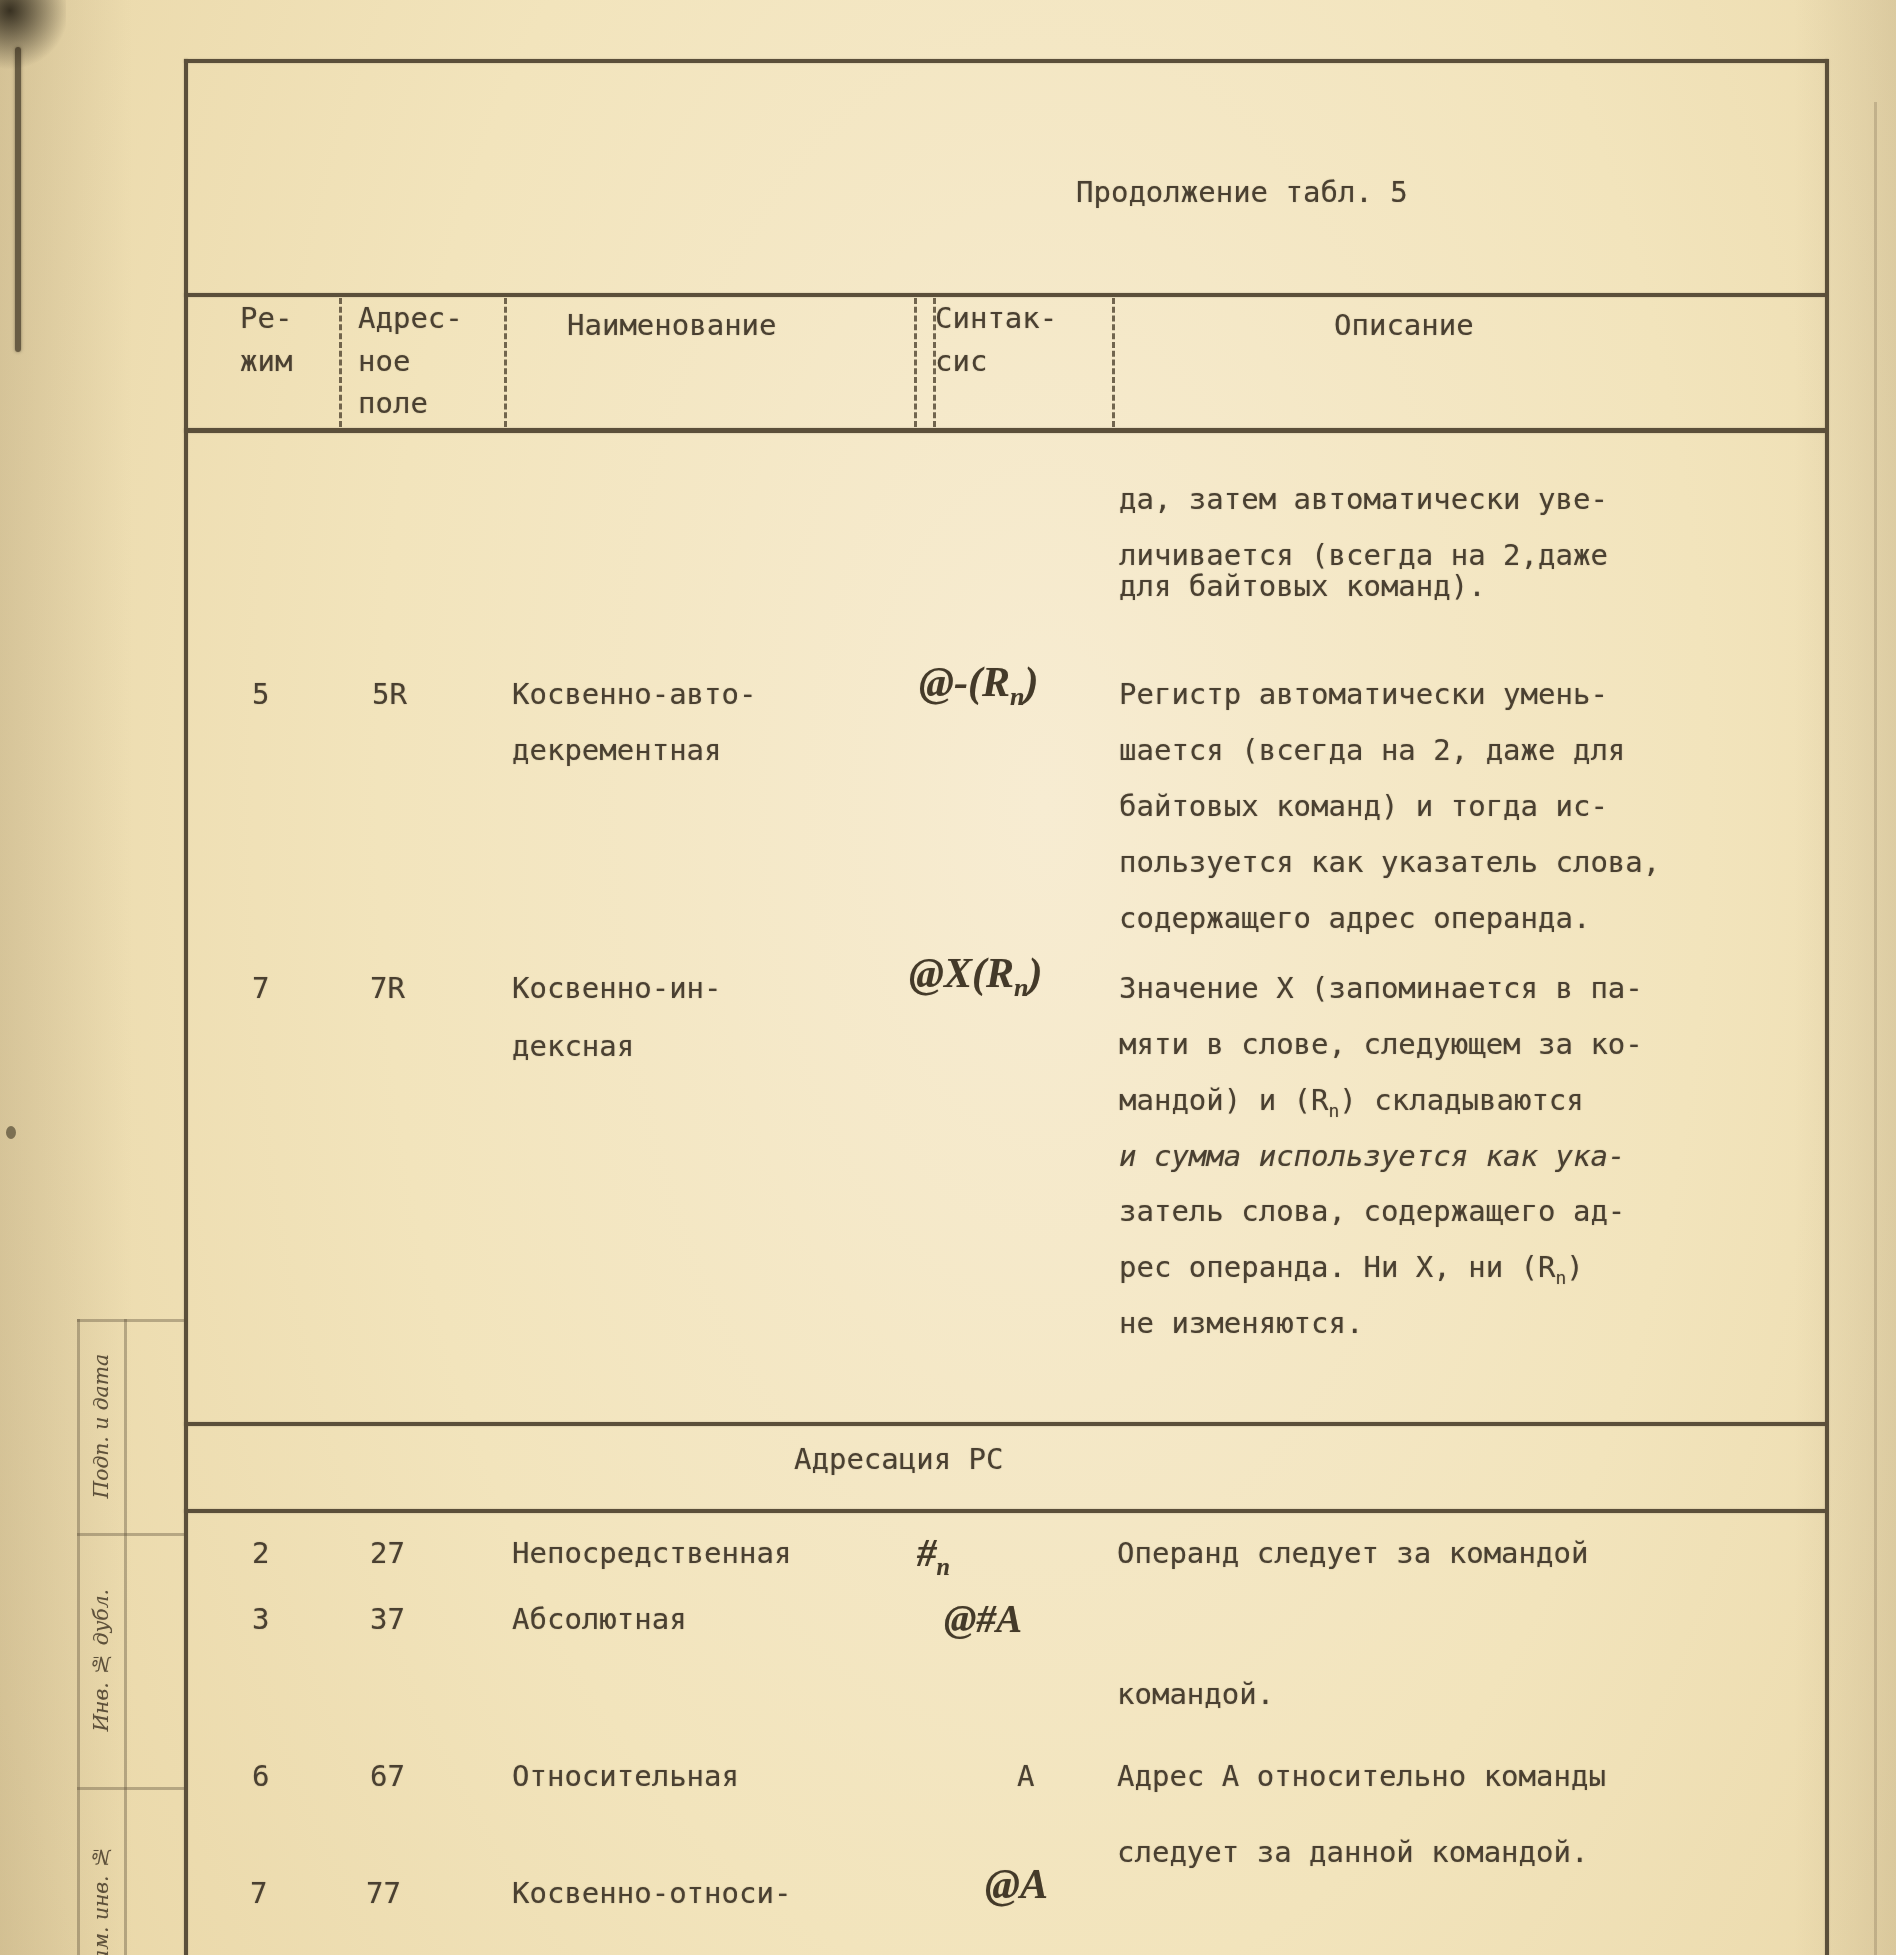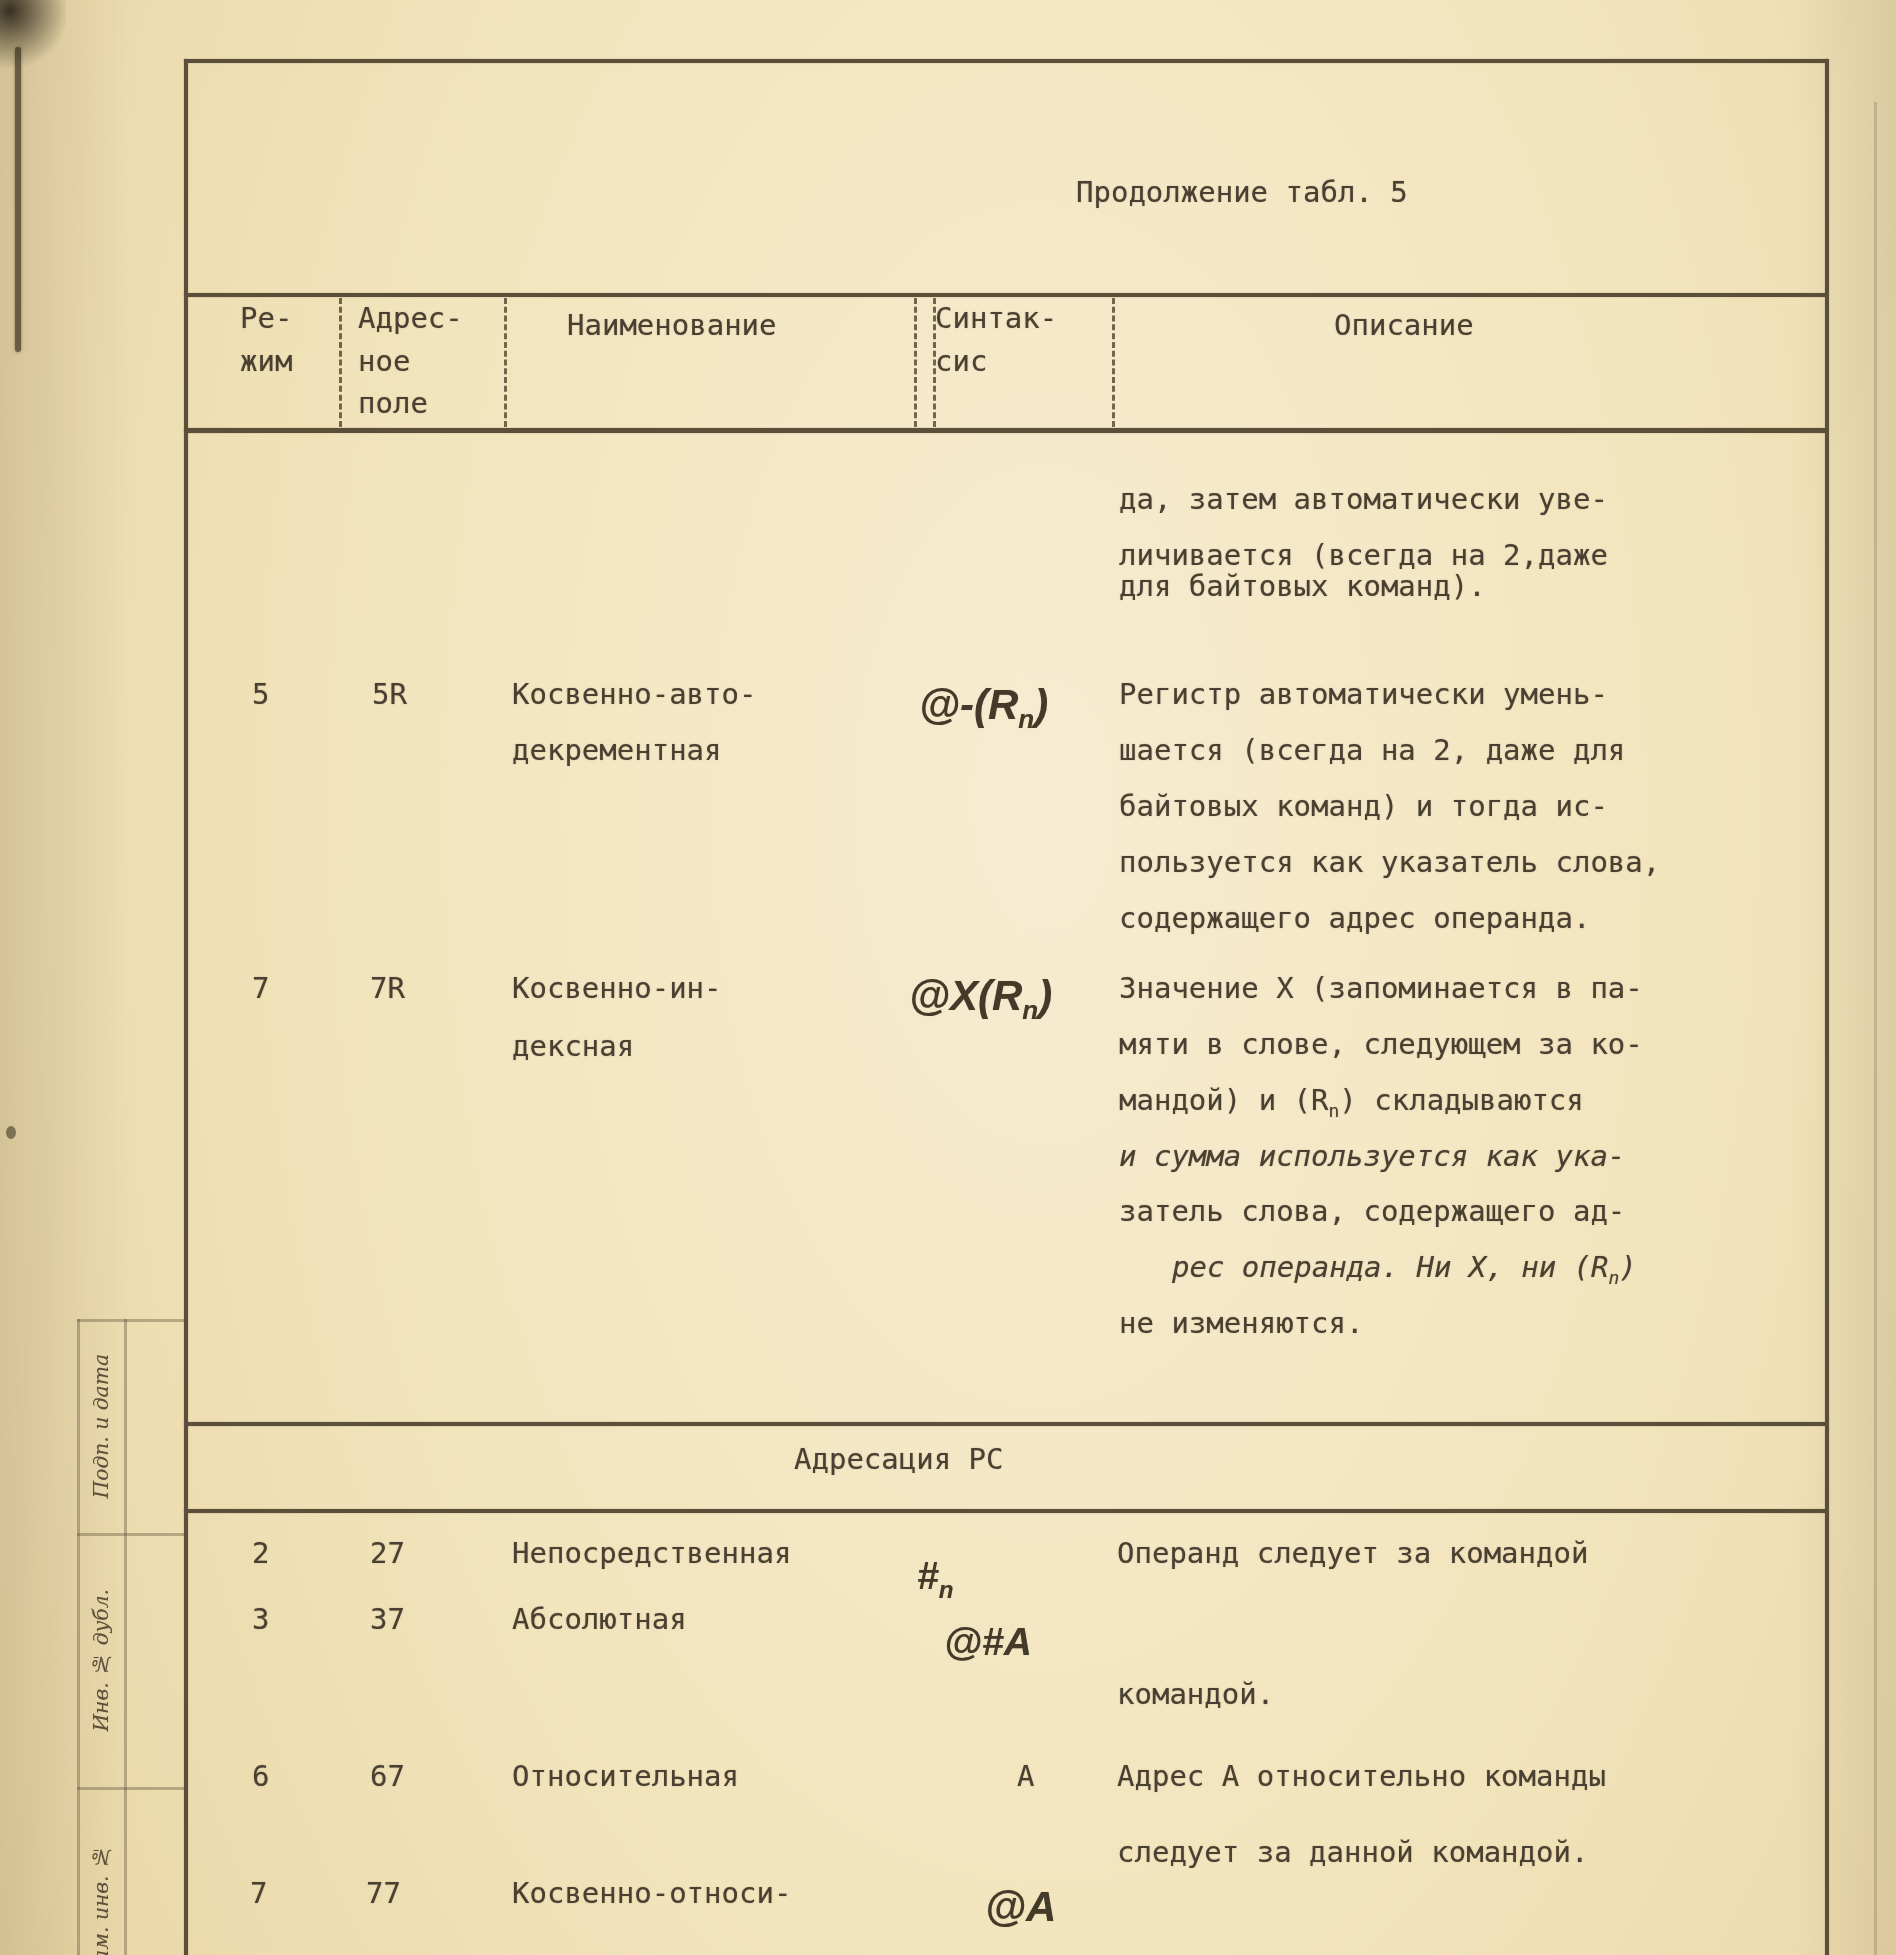--- a/index.html
+++ b/index.html
@@ -8,22 +8,22 @@
       radial-gradient(circle at 27px 2327px, rgba(193,141,38,.30), rgba(193,141,38,0) 117px),
       radial-gradient(circle at 63px 2542px, rgba(180,130,40,.22), rgba(180,130,40,0) 102px),
       linear-gradient(90deg, rgba(125,104,70,.20) 0px, rgba(125,104,70,0) 133px),
       linear-gradient(270deg, rgba(125,104,70,.16) 0px, rgba(125,104,70,0) 102px),
       linear-gradient(0deg, rgba(125,104,70,.14) 0px, rgba(125,104,70,0) 117px),
       radial-gradient(ellipse at 55% 30%, #f7ecd2 0%, #f2e4bc 45%, #ead8a9 78%, #e0cc99 100%);
     font-family:"DejaVu Sans Mono",monospace;}
   .t{position:absolute;font-family:"DejaVu Sans Mono",monospace;font-size:29px;line-height:1;
      color:#4a4031;white-space:pre;text-shadow:0 0 1.2px rgba(74,64,49,.45);}
   .t sub{font-size:62%;line-height:0;}
-  .hw{position:absolute;font-family:Liberation Sans, sans-serif;font-style:italic;font-weight:bold;
-      font-size:42px;line-height:1;color:#443a29;white-space:pre;text-shadow:0 0 0.8px rgba(68,58,41,.4);margin-top:23px;}
+  .hw{position:absolute;font-family:Liberation Serif, serif;font-style:italic;font-weight:bold;
+      font-size:42px;line-height:1;color:#443a29;white-space:pre;text-shadow:0 0 0.8px rgba(68,58,41,.4);}
   .hw sub{font-size:62%;line-height:0;}
   .hline,.vline{position:absolute;background:#5b4f3a;box-shadow:0 0 1.2px rgba(91,79,58,.6);}
   .soft{background:rgba(91,79,58,.38);box-shadow:none;}
   .dashv{position:absolute;width:0;border-left:3.9px dashed #5b4f3a;opacity:.85;}
   .cell{position:absolute;display:flex;align-items:center;justify-content:center;}
   .rot{writing-mode:vertical-rl;transform:rotate(180deg);white-space:nowrap;}
   .lbl{font-family:"DejaVu Serif",serif;font-style:italic;color:#5d503a;
        text-shadow:0 0 0.8px rgba(93,80,58,.35);}
   .mlbl{font-size:20.3px;}
   .artifact{position:absolute;}
@@ -76,21 +76,21 @@
   <div class="t" style="left:252px;top:974px;">7</div>
   <div class="t" style="left:370px;top:974px;">7R</div>
   <div class="t" style="left:512px;top:974px;">Косвенно-ин-</div>
   <div class="t" style="left:512px;top:1032px;">дексная</div>
   <div class="hw" style="left:909px;top:952px;">@X(R<sub>n</sub>)</div>
   <div class="t" style="left:1119px;top:974px;">Значение X (запоминается в па-</div>
   <div class="t" style="left:1119px;top:1030px;">мяти в слове, следующем за ко-</div>
   <div class="t" style="left:1119px;top:1086px;">мандой) и (R<sub>n</sub>) складываются</div>
   <div class="t" style="left:1119px;top:1142px;font-style:italic;">и сумма используется как ука-</div>
   <div class="t" style="left:1119px;top:1197px;">затель слова, содержащего ад-</div>
-  <div class="t" style="left:1172px;top:1253px;font-style:italic;">рес операнда. Ни X, ни (R<sub>n</sub>)</div>
+  <div class="t" style="left:1119px;top:1253px;">рес операнда. Ни X, ни (R<sub>n</sub>)</div>
   <div class="t" style="left:1119px;top:1309px;">не изменяются.</div>
 
   <div class="hline" style="left:184px;top:1422px;width:1643px;height:3.5px;"></div>
   <div class="t" style="left:794px;top:1445px;">Адресация РС</div>
   <div class="hline" style="left:184px;top:1509px;width:1643px;height:3.5px;"></div>
 
   <div class="t" style="left:252px;top:1539px;">2</div>
   <div class="t" style="left:370px;top:1539px;">27</div>
   <div class="t" style="left:512px;top:1539px;">Непосредственная</div>
   <div class="hw" style="left:917px;top:1533px;font-size:39px;">#<sub>n</sub></div>

